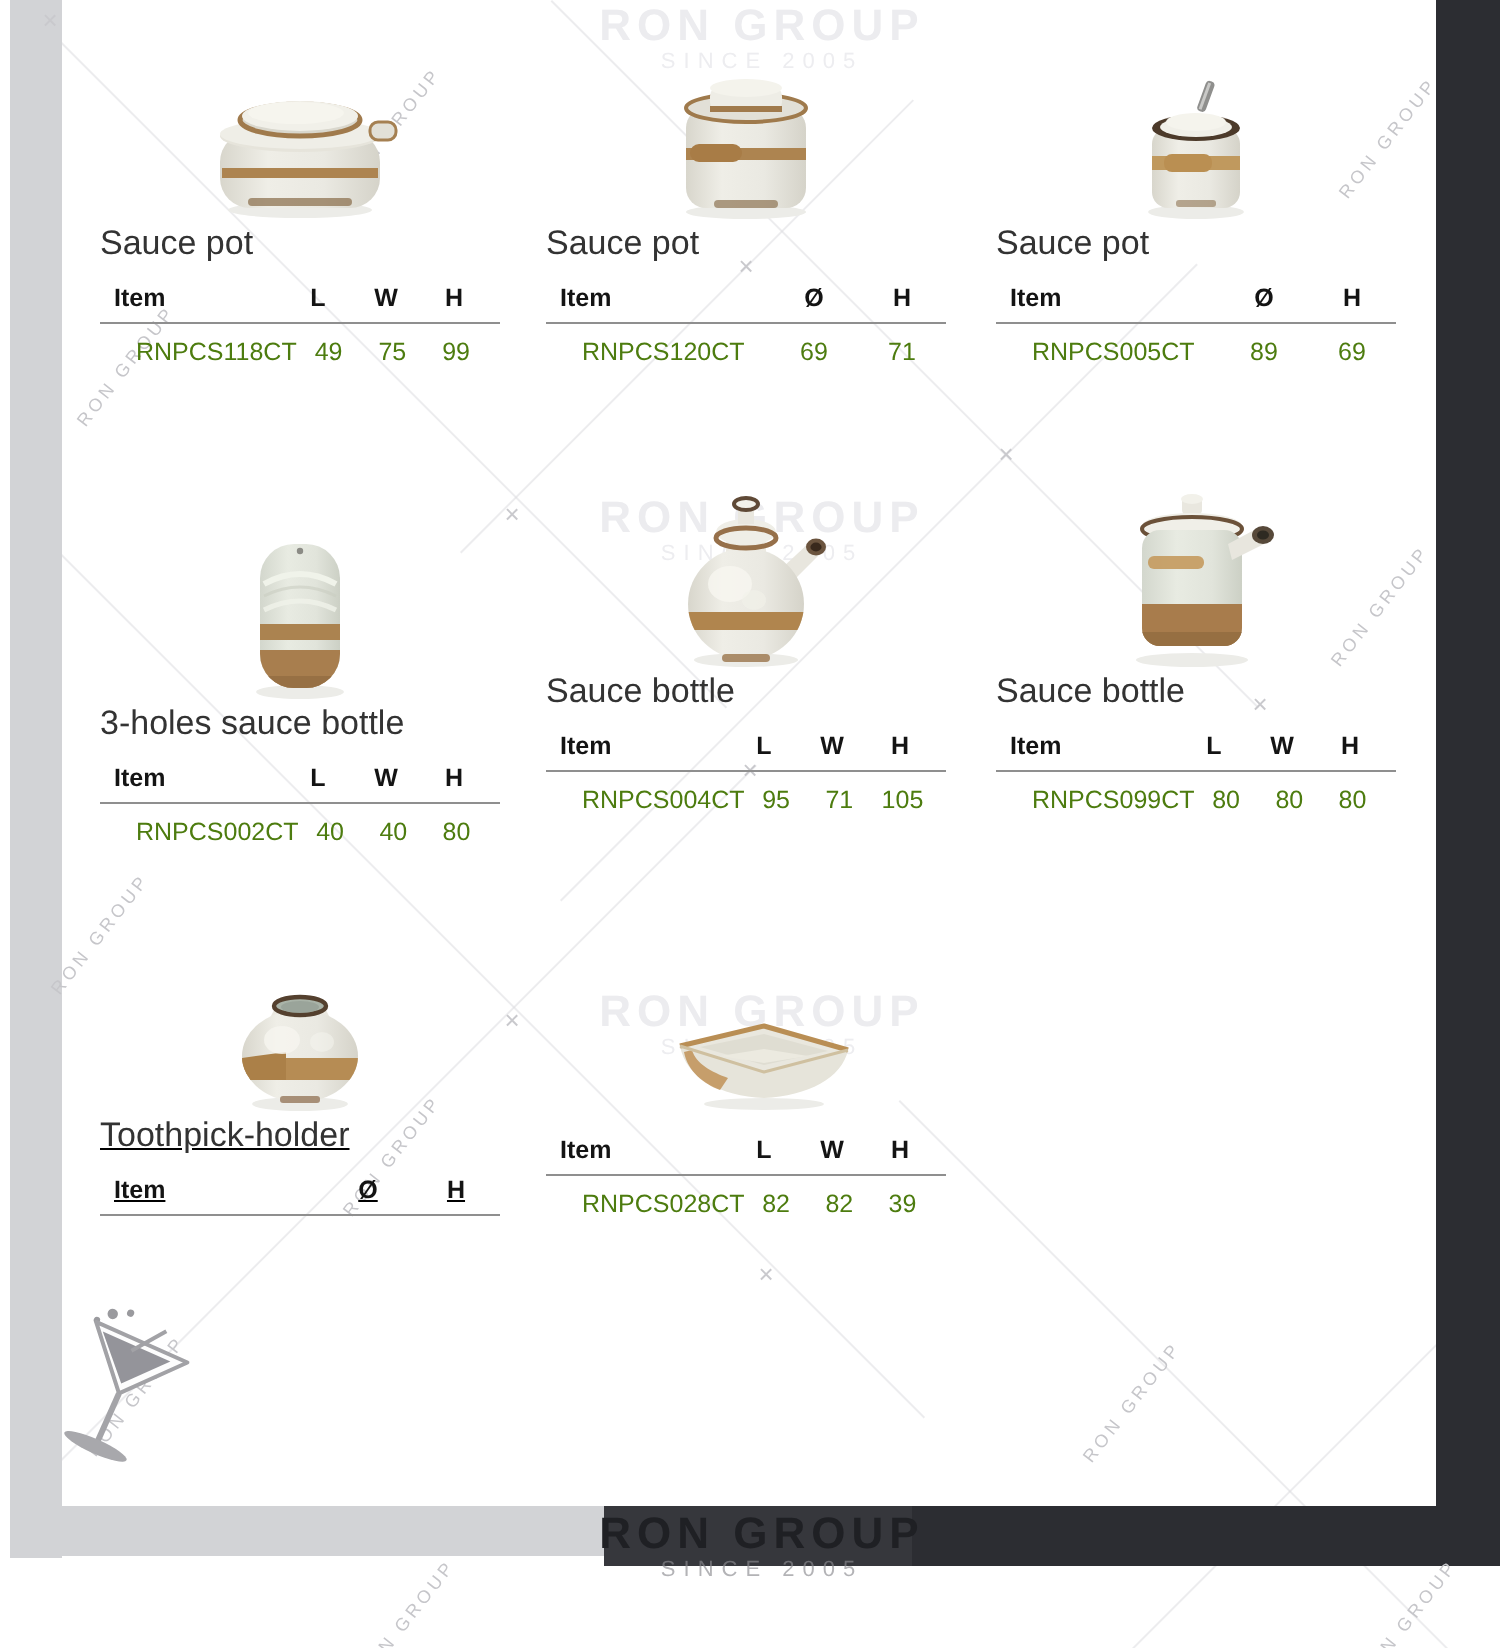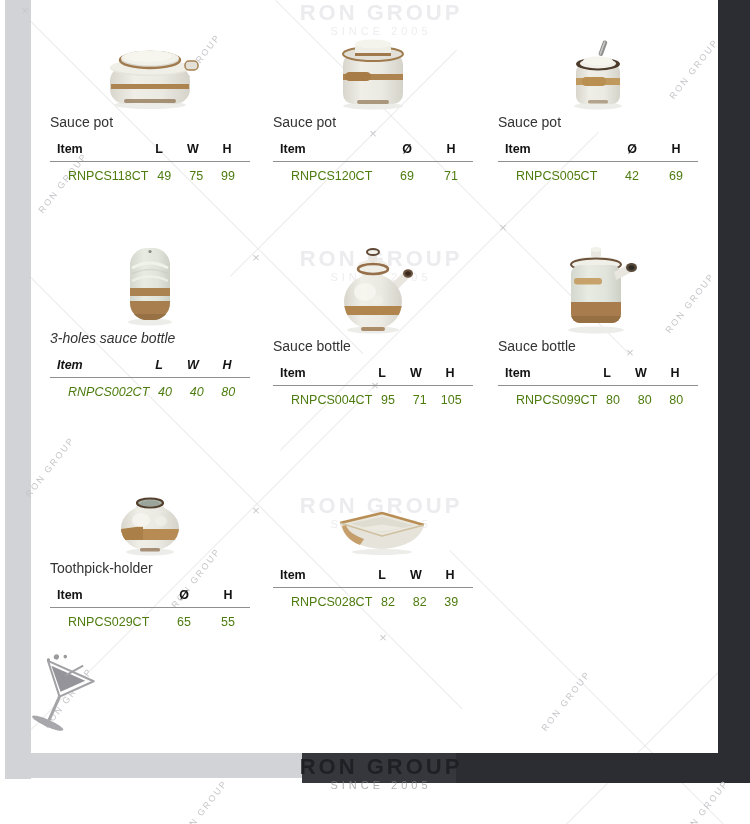--- a/index.html
+++ b/index.html
@@ -19,21 +19,21 @@
   .wm-big.on-dark .s{color:#8b8b90;opacity:.65;}
   
   .wm-rot{position:absolute;font-size:9px;letter-spacing:2px;color:#c6c6ca;white-space:nowrap;
           transform:translate(-50%,-50%) rotate(-52deg);pointer-events:none;}
   
   .wline{position:absolute;height:1px;background:#dcdce0;opacity:.55;transform-origin:0 0;pointer-events:none;}
   .wx{position:absolute;font-size:13px;color:#c9c9cd;transform:translate(-50%,-50%);pointer-events:none;}
   
   .cell{position:absolute;width:200px;}
   .imgbox{display:flex;align-items:flex-end;justify-content:center;}
-  .title{font-size:14px;color:#333333;margin-top:4px;line-height:16px;}
+  .title{font-size:17px;color:#333333;margin-top:4px;line-height:16px;}
   .ptable{width:200px;margin-top:12px;font-size:12.5px;}
   .thead{display:flex;align-items:flex-end;font-weight:bold;color:#141414;
          padding-bottom:5px;border-bottom:1px solid #8f8f8f;line-height:14px;}
   .trow{display:flex;color:#4d7c0f;padding-top:7px;line-height:14px;}
   .thead .item{flex:1;padding-left:7px;text-align:left;}
   .trow .item{flex:1;padding-left:18px;text-align:left;}
   .col3{width:34px;text-align:center;}
   .col2{width:44px;text-align:center;}
   .t3 .thead,.t3 .trow{padding-right:6px;}
   
@@ -197,27 +197,27 @@
     </div>
     <div class="title">Sauce pot</div>
     <div class="ptable">
       <div class="thead">
         <span class="item">Item</span>
         <span class="col2">Ø</span>
         <span class="col2">H</span>
       </div>
       <div class="trow">
         <span class="item">RNPCS005CT</span>
-        <span class="col2">42</span>
+        <span class="col2">89</span>
         <span class="col2">69</span>
       </div>
     </div>
   </div>
 
-  <div class="cell" style="left:50px;top:232px;font-style:italic;">
+  <div class="cell" style="left:50px;top:256px;">
     <div class="imgbox" style="height:94px;">
       <svg width="64" height="82" viewBox="0 0 64 82">
         <defs>
             <clipPath id="p4c">
               <rect x="12" y="4" width="40" height="72" rx="17"></rect>
             </clipPath>
           </defs>
         <ellipse cx="32" cy="78" rx="22" ry="3.5" fill="#ecece8"></ellipse>
         <g clip-path="url(#p4c)">
           <rect x="12" y="4" width="40" height="72" fill="url(#g-grn)"></rect>
@@ -325,21 +325,21 @@
       </div>
       <div class="trow">
         <span class="item">RNPCS099CT</span>
         <span class="col3">80</span>
         <span class="col3">80</span>
         <span class="col3">80</span>
       </div>
     </div>
   </div>
 
-  <div class="cell" style="left:50px;top:462px;">
+  <div class="cell" style="left:50px;top:462px;text-decoration:underline;">
     <div class="imgbox" style="height:94px;">
       <svg width="74" height="64" viewBox="0 0 74 64">
         <defs>
             <clipPath id="p7c">
               <ellipse cx="37" cy="36" rx="29" ry="23"></ellipse>
             </clipPath>
           </defs>
         <ellipse cx="37" cy="60" rx="24" ry="3.5" fill="#ecece8"></ellipse>
         <path d="M25,11 L49,11 L53,19 L21,19 Z" fill="#eae8e0"></path>
         <ellipse cx="37" cy="36" rx="29" ry="23" fill="url(#g-cer)"></ellipse>
@@ -354,25 +354,20 @@
         <ellipse cx="37" cy="11.5" rx="9.5" ry="3" fill="#96a096" opacity=".8"></ellipse>
       </svg>
     </div>
     <div class="title">Toothpick-holder</div>
     <div class="ptable">
       <div class="thead">
         <span class="item">Item</span>
         <span class="col2">Ø</span>
         <span class="col2">H</span>
       </div>
-      <div class="trow">
-        <span class="item">RNPCS029CT</span>
-        <span class="col2">65</span>
-        <span class="col2">55</span>
-      </div>
     </div>
   </div>
 
   <div class="cell" style="left:273px;top:462px;">
     <div class="imgbox" style="height:94px;padding-left:18px;">
       <svg width="104" height="50" viewBox="0 0 104 50">
         <ellipse cx="52" cy="46" rx="30" ry="3" fill="#ecece8"></ellipse>
         <path d="M10,17 C13,33 30,42 52,43 C74,42 91,33 94,19 L52,30 Z" fill="#e6e4da"></path>
         <path d="M12,20 C14,30 22,36 30,39 L34,33 C26,30 18,26 16,19 Z" fill="#bf9257" opacity=".85"></path>
         <path d="M10,17 L52,7 L94,19 L52,30 Z" fill="#e9e7de"></path>

